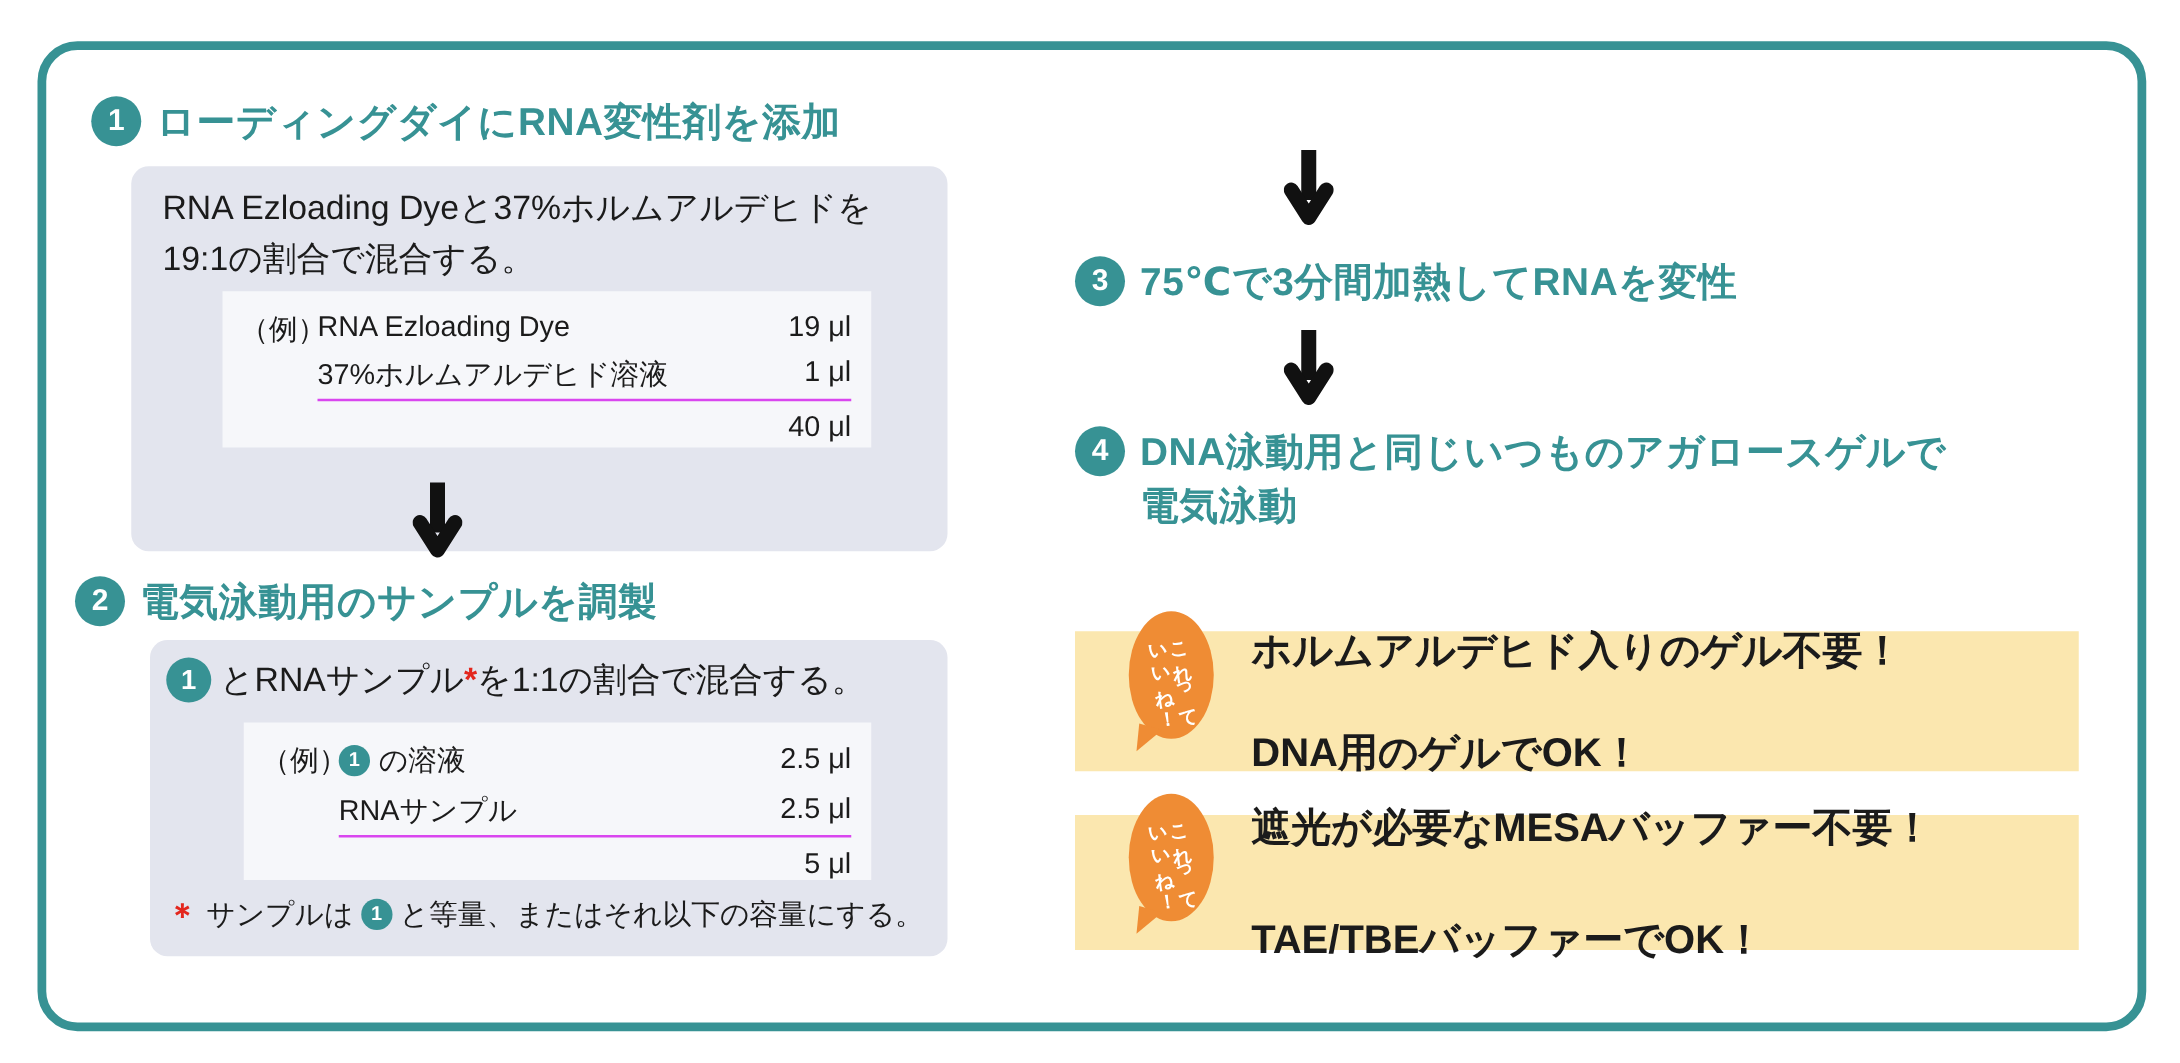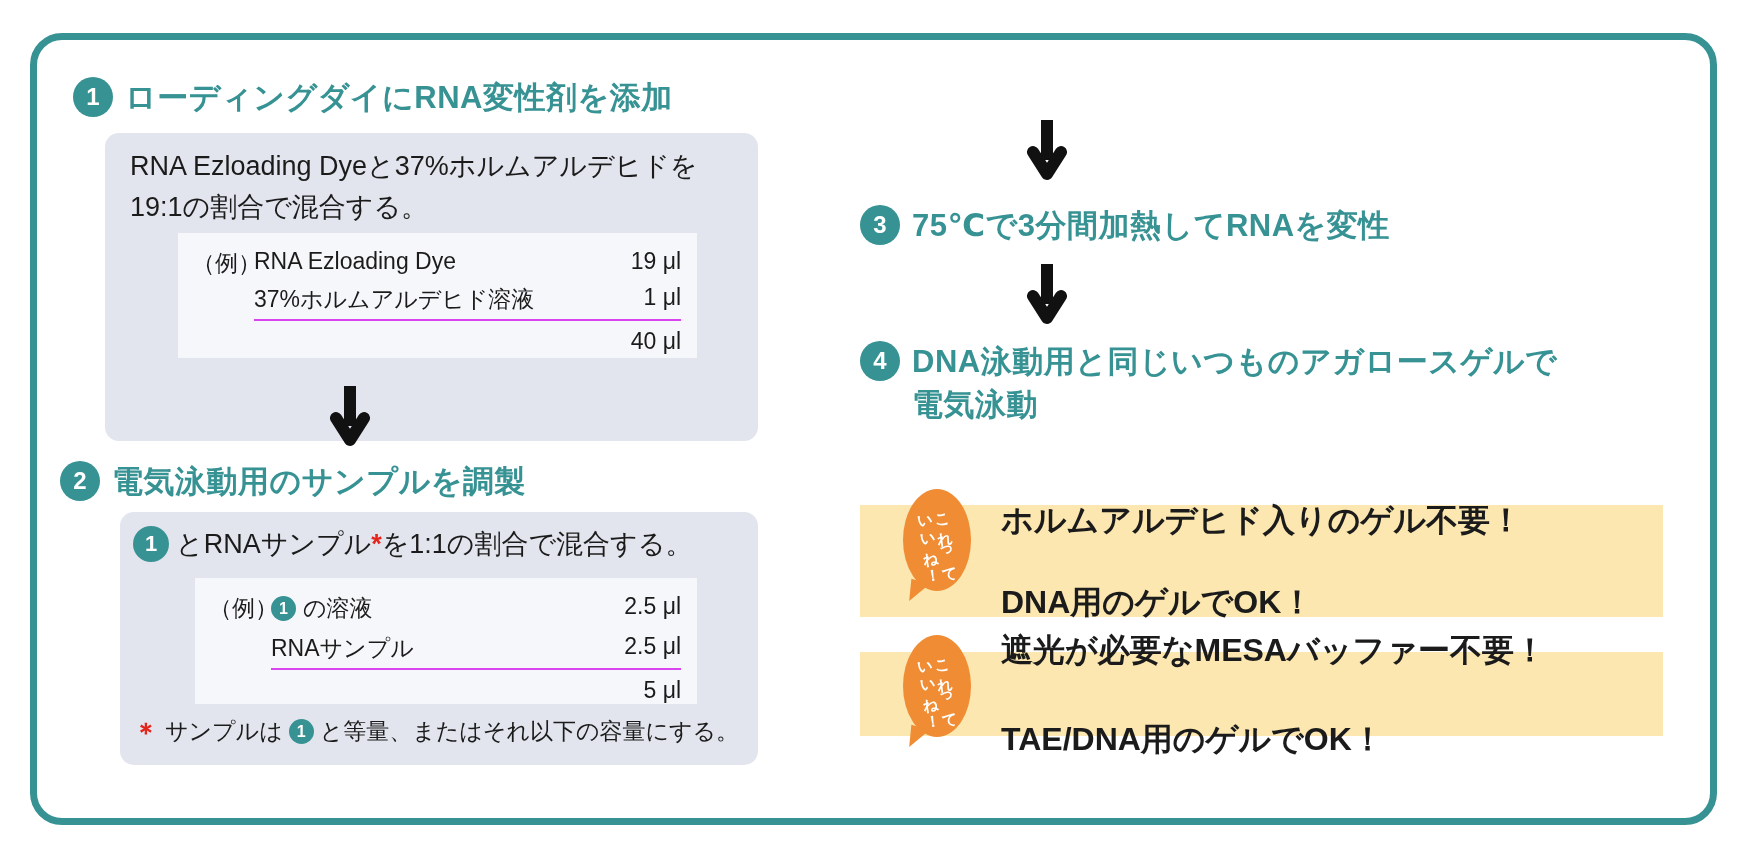--- a/index.html
+++ b/index.html
@@ -191,23 +191,23 @@
     <div>DNA用のゲルでOK！</div>
   </div>
   <div class="bubble" style="left:903px;top:489px;">
     <div class="bubble-text">
       <div>これって</div>
       <div>いいね！</div>
     </div>
     <div class="bubble-tail"></div>
   </div>
 
-  <div class="note" style="left:860px;top:652px;width:803px;height:84px;gap:43px;">
+  <div class="note" style="left:860px;top:652px;width:803px;height:108px;gap:43px;">
     <div>遮光が必要なMESAバッファー不要！</div>
-    <div>TAE/DNA用のゲルでOK！</div>
+    <div>TAE/TBEバッファーでOK！</div>
   </div>
   <div class="bubble" style="left:903px;top:635px;">
     <div class="bubble-text">
       <div>これって</div>
       <div>いいね！</div>
     </div>
     <div class="bubble-tail"></div>
   </div>
 
 </div>

